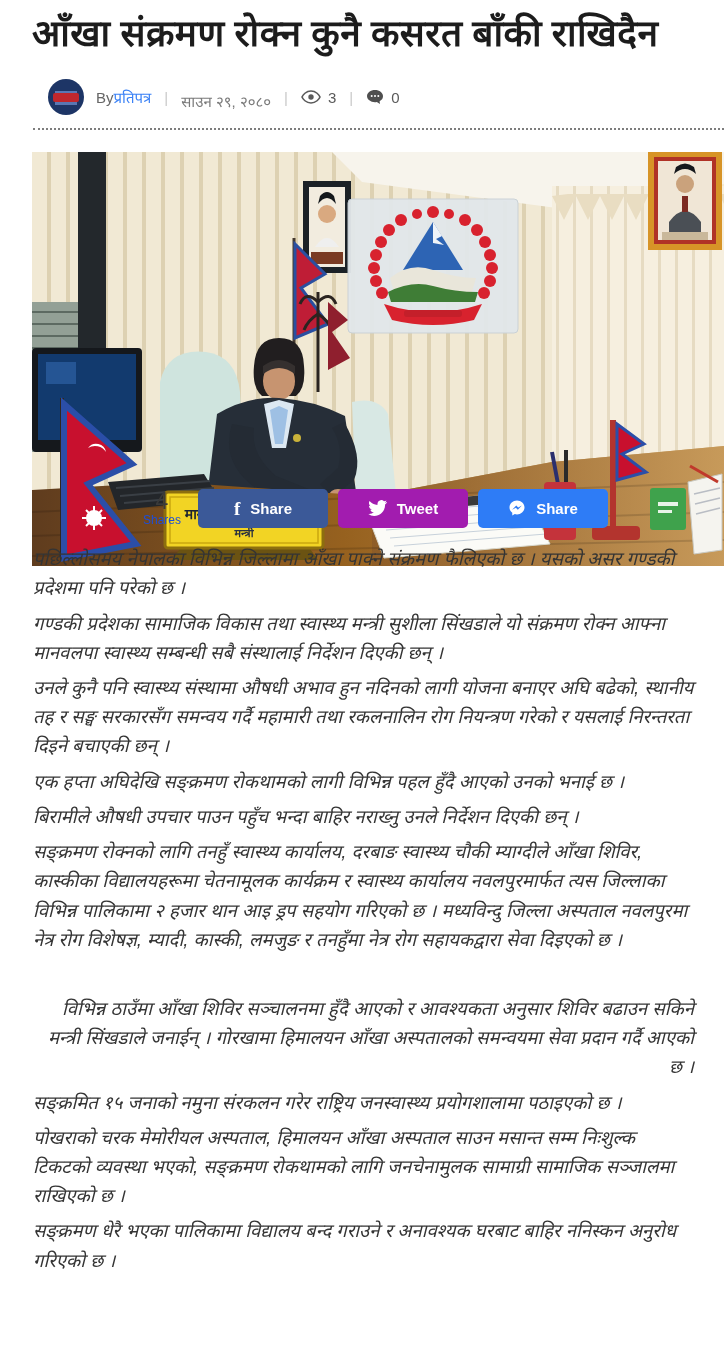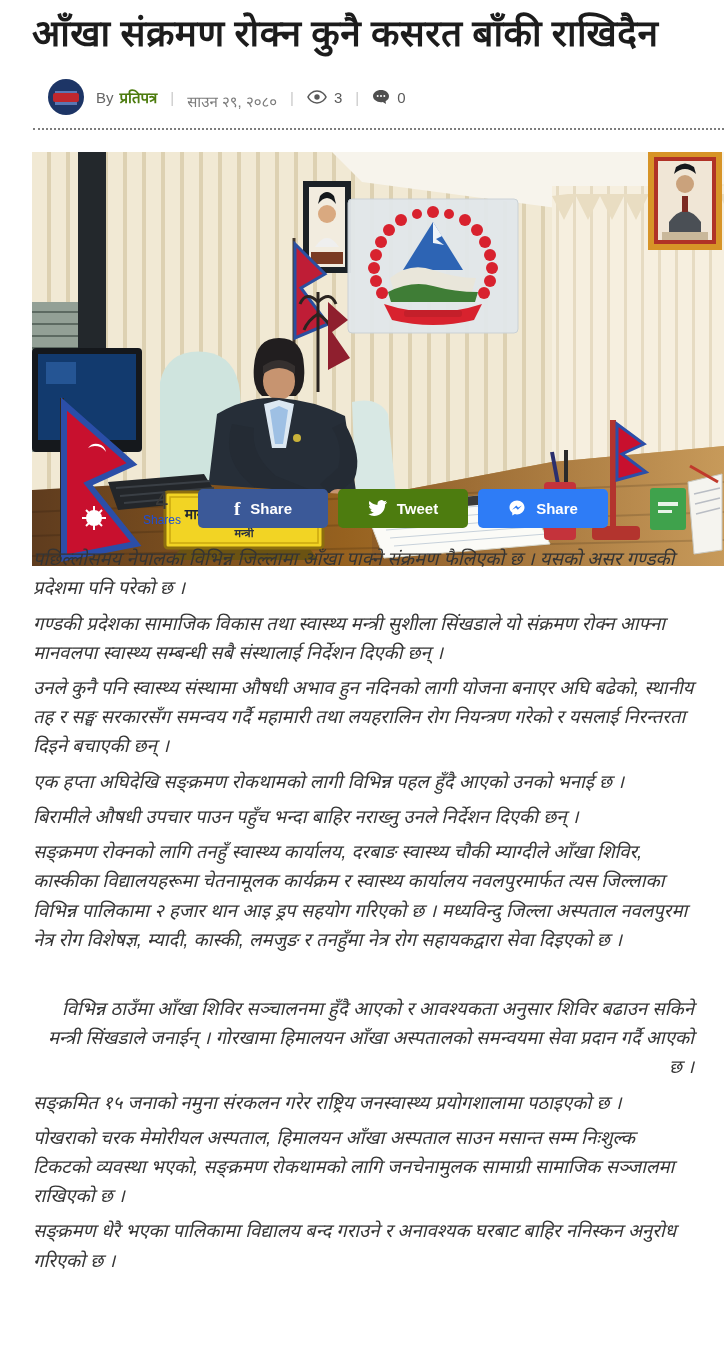--- a/index.html
+++ b/index.html
@@ -41,22 +41,22 @@
     margin-right: 12px;
     flex: 0 0 auto;
   }
   .avatar .badge {
     position: absolute; left: 5px; top: 14px;
     width: 26px; height: 9px;
     background: #c0272d;
     border-radius: 2px;
     box-shadow: 0 -4px 0 -2px #5a77b3, 0 5px 0 -2px #5a77b3;
   }
-  .byline .by { color: #666; margin-right: 6px; }
-  .byline .author { color: #4d7c0f; font-weight: 700; text-align: center; }
+  .byline .by { color: #666; }
+  .byline .author { color: #3b82f6; font-weight: 400; text-align: center; }
   .byline .sep { color: #c9c9c9; margin: 0 13px; font-weight: 300; }
   .byline .date { color: #7a7a7a; margin-top: 7px; }
   .stat { display: inline-flex; align-items: center; gap: 7px; color: #5a5a5a; }
   .stat svg { display: block; }
 
   
   .dotted-divider {
     margin: 12px 0 0 33px;
     border-top: 2px dotted #7d7d7d;
     height: 0;
@@ -78,21 +78,21 @@
   .share-count .lbl { font-size: 12px; color: #1d4ed8; }
   .share-btn {
     width: 130px; height: 39px;
     border: none; border-radius: 5px;
     color: #fff; font-size: 15px; font-weight: 700;
     font-family: "Liberation Sans", sans-serif;
     display: inline-flex; align-items: center; justify-content: center;
     gap: 10px; margin-right: 10px; cursor: pointer;
   }
   .share-btn.facebook { background: #3b5998; }
-  .share-btn.twitter { background: #4d7c0f; }
+  .share-btn.twitter { background: #a21caf; }
   .share-btn.messenger { background: #2e7cf6; }
   .fb-glyph {
     font-family: "Liberation Serif", serif;
     font-size: 19px; font-weight: 700; line-height: 1;
   }
 
   
   .article-body {
     margin: 14px 30px 0 33px;
     font-size: 18.5px;
@@ -372,21 +372,21 @@
       <svg width="18" height="18" viewBox="0 0 24 24">
         <path fill="#ffffff" d="M12 2C6.5 2 2 6.1 2 11.2c0 2.9 1.4 5.5 3.7 7.2V22l3.4-1.9c.9.3 1.9.4 2.9.4 5.5 0 10-4.1 10-9.3S17.5 2 12 2zm1.1 12.4-2.6-2.7-5 2.7 5.5-5.8 2.6 2.7 4.9-2.7-5.4 5.8z"></path>
       </svg>
       <span>Share</span>
     </button>
   </div>
 
   <div class="article-body">
     <p>पछिल्लोसमय नेपालका विभिन्न जिल्लामा आँखा पाक्ने संक्रमण फैलिएको छ । यसको असर गण्डकी प्रदेशमा पनि परेको छ ।</p>
     <p>गण्डकी प्रदेशका सामाजिक विकास तथा स्वास्थ्य मन्त्री सुशीला सिंखडाले यो संक्रमण रोक्न आफ्ना मानवलपा स्वास्थ्य सम्बन्धी सबै संस्थालाई निर्देशन दिएकी छन् ।</p>
-    <p>उनले कुनै पनि स्वास्थ्य संस्थामा औषधी अभाव हुन नदिनको लागी योजना बनाएर अघि बढेको, स्थानीय तह र सङ्घ सरकारसँग समन्वय गर्दै महामारी तथा लयहरालिन रोग नियन्त्रण गरेको र यसलाई निरन्तरता दिइने बचाएकी छन् ।</p>
+    <p>उनले कुनै पनि स्वास्थ्य संस्थामा औषधी अभाव हुन नदिनको लागी योजना बनाएर अघि बढेको, स्थानीय तह र सङ्घ सरकारसँग समन्वय गर्दै महामारी तथा रकलनालिन रोग नियन्त्रण गरेको र यसलाई निरन्तरता दिइने बचाएकी छन् ।</p>
     <p>एक हप्ता अघिदेखि सङ्क्रमण रोकथामको लागी विभिन्न पहल हुँदै आएको उनको भनाई छ ।</p>
     <p>बिरामीले औषधी उपचार पाउन पहुँच भन्दा बाहिर नराख्नु उनले निर्देशन दिएकी छन् ।</p>
     <p>सङ्क्रमण रोक्नको लागि तनहुँ स्वास्थ्य कार्यालय, दरबाङ स्वास्थ्य चौकी म्याग्दीले आँखा शिविर, कास्कीका विद्यालयहरूमा चेतनामूलक कार्यक्रम र स्वास्थ्य कार्यालय नवलपुरमार्फत त्यस जिल्लाका विभिन्न पालिकामा २ हजार थान आइ ड्रप सहयोग गरिएको छ । मध्यविन्दु जिल्ला अस्पताल नवलपुरमा नेत्र रोग विशेषज्ञ, म्यादी, कास्की, लमजुङ र तनहुँमा नेत्र रोग सहायकद्वारा सेवा दिइएको छ ।</p>
     <p class="gap-top">विभिन्न ठाउँमा आँखा शिविर सञ्चालनमा हुँदै आएको र आवश्यकता अनुसार शिविर बढाउन सकिने मन्त्री सिंखडाले जनाईन् । गोरखामा हिमालयन आँखा अस्पतालको समन्वयमा सेवा प्रदान गर्दै आएको छ ।</p>
     <p>सङ्क्रमित १५ जनाको नमुना संरकलन गरेर राष्ट्रिय जनस्वास्थ्य प्रयोगशालामा पठाइएको छ ।</p>
     <p>पोखराको चरक मेमोरीयल अस्पताल, हिमालयन आँखा अस्पताल साउन मसान्त सम्म निःशुल्क टिकटको व्यवस्था भएको, सङ्क्रमण रोकथामको लागि जनचेनामुलक सामाग्री सामाजिक सञ्जालमा राखिएको छ ।</p>
     <p>सङ्क्रमण धेरै भएका पालिकामा विद्यालय बन्द गराउने र अनावश्यक घरबाट बाहिर ननिस्कन अनुरोध गरिएको छ ।</p>
 
   </div>
 

